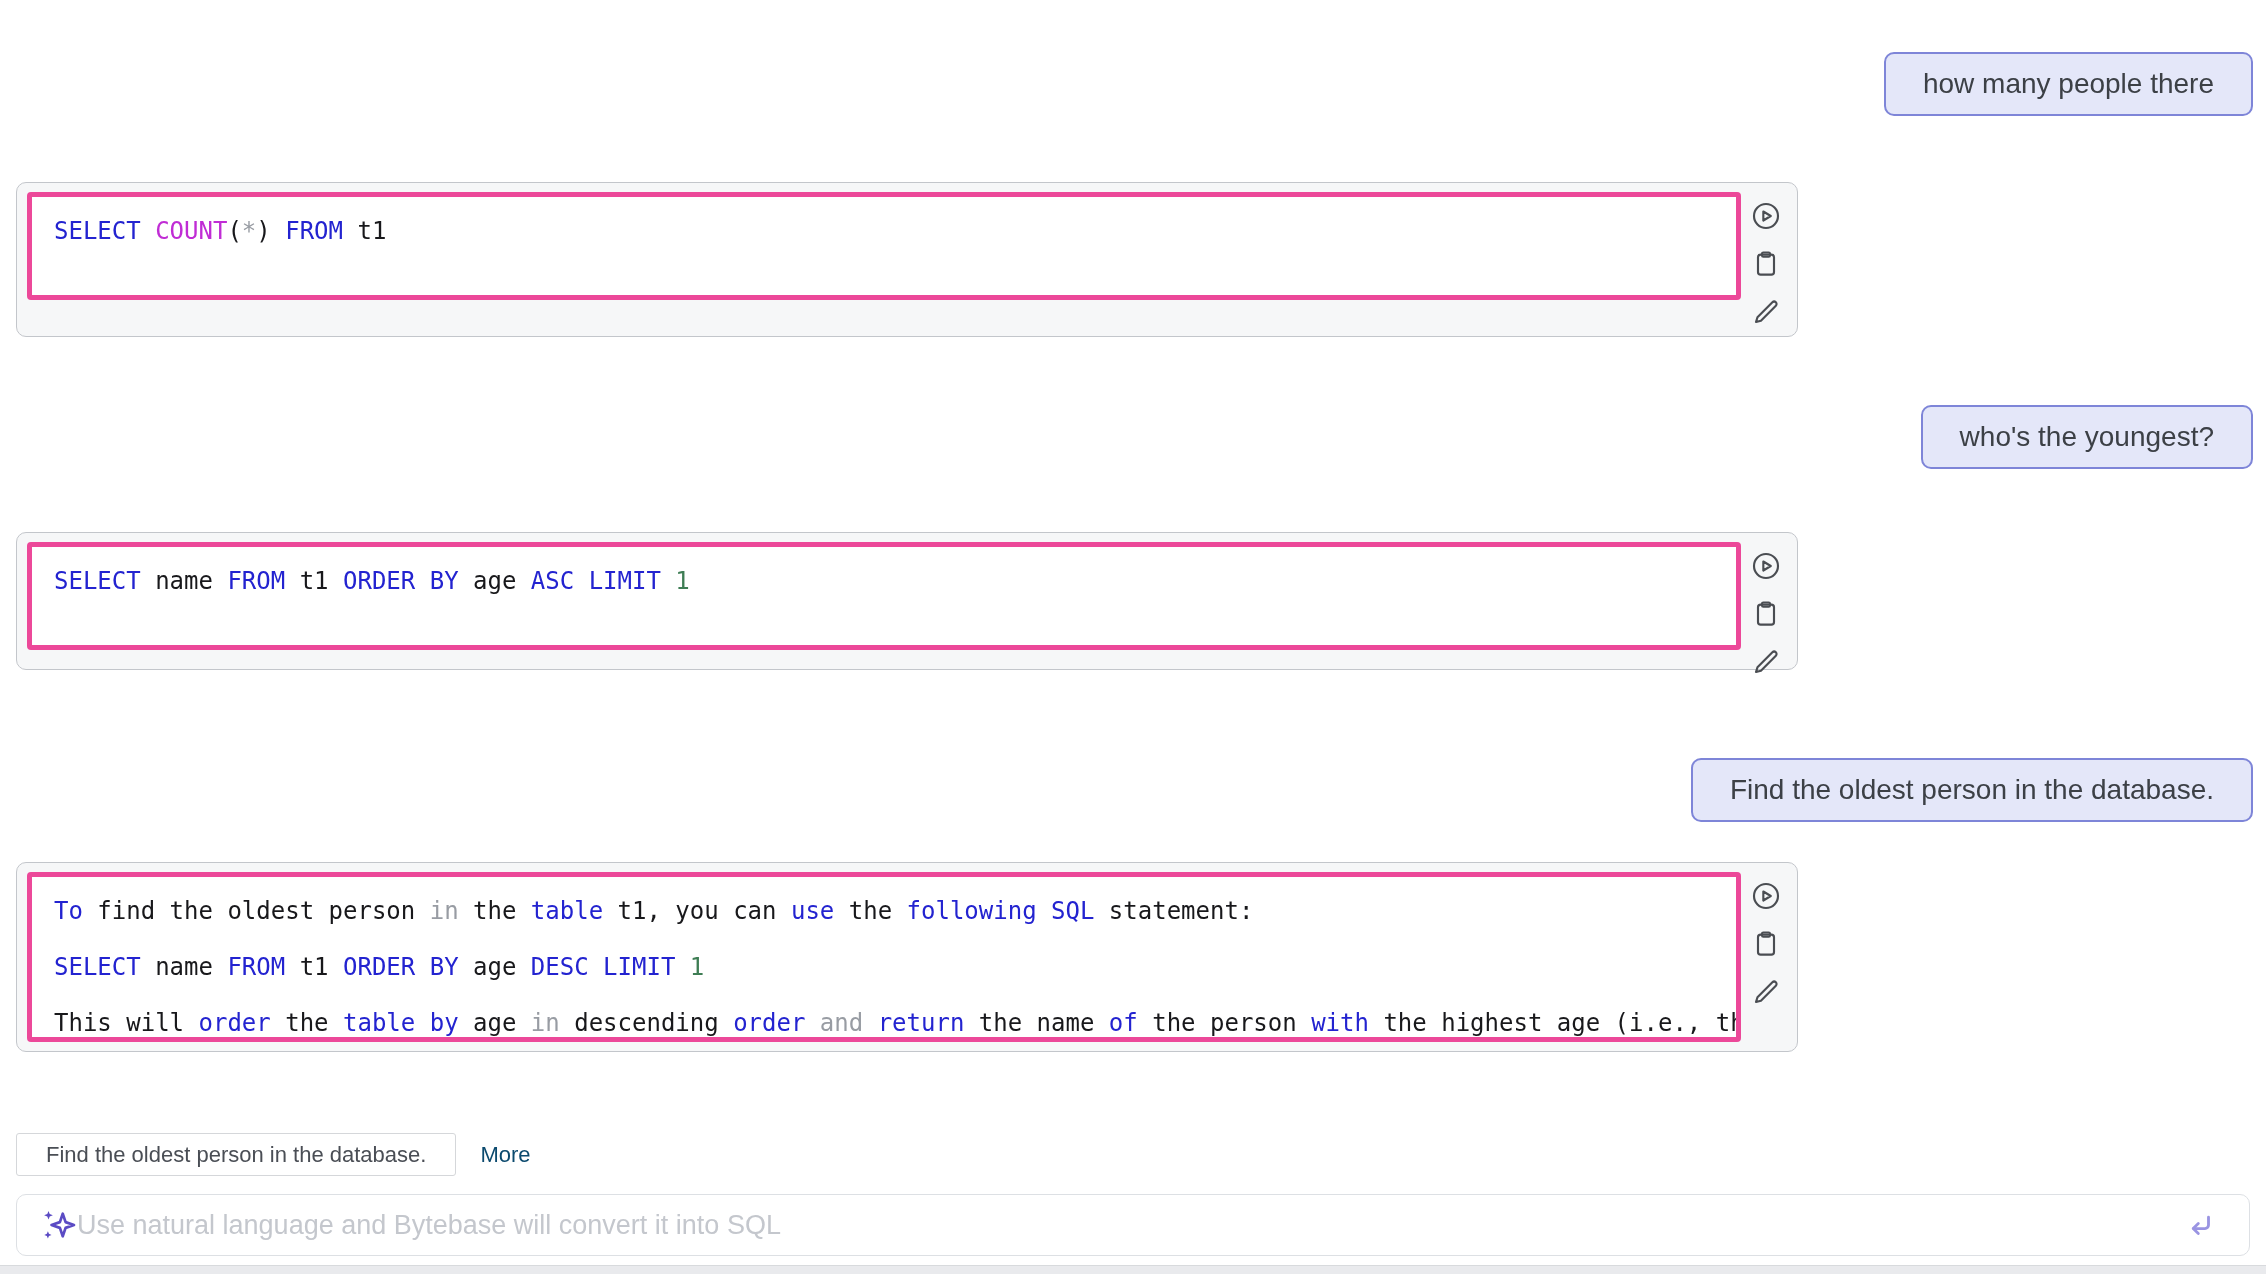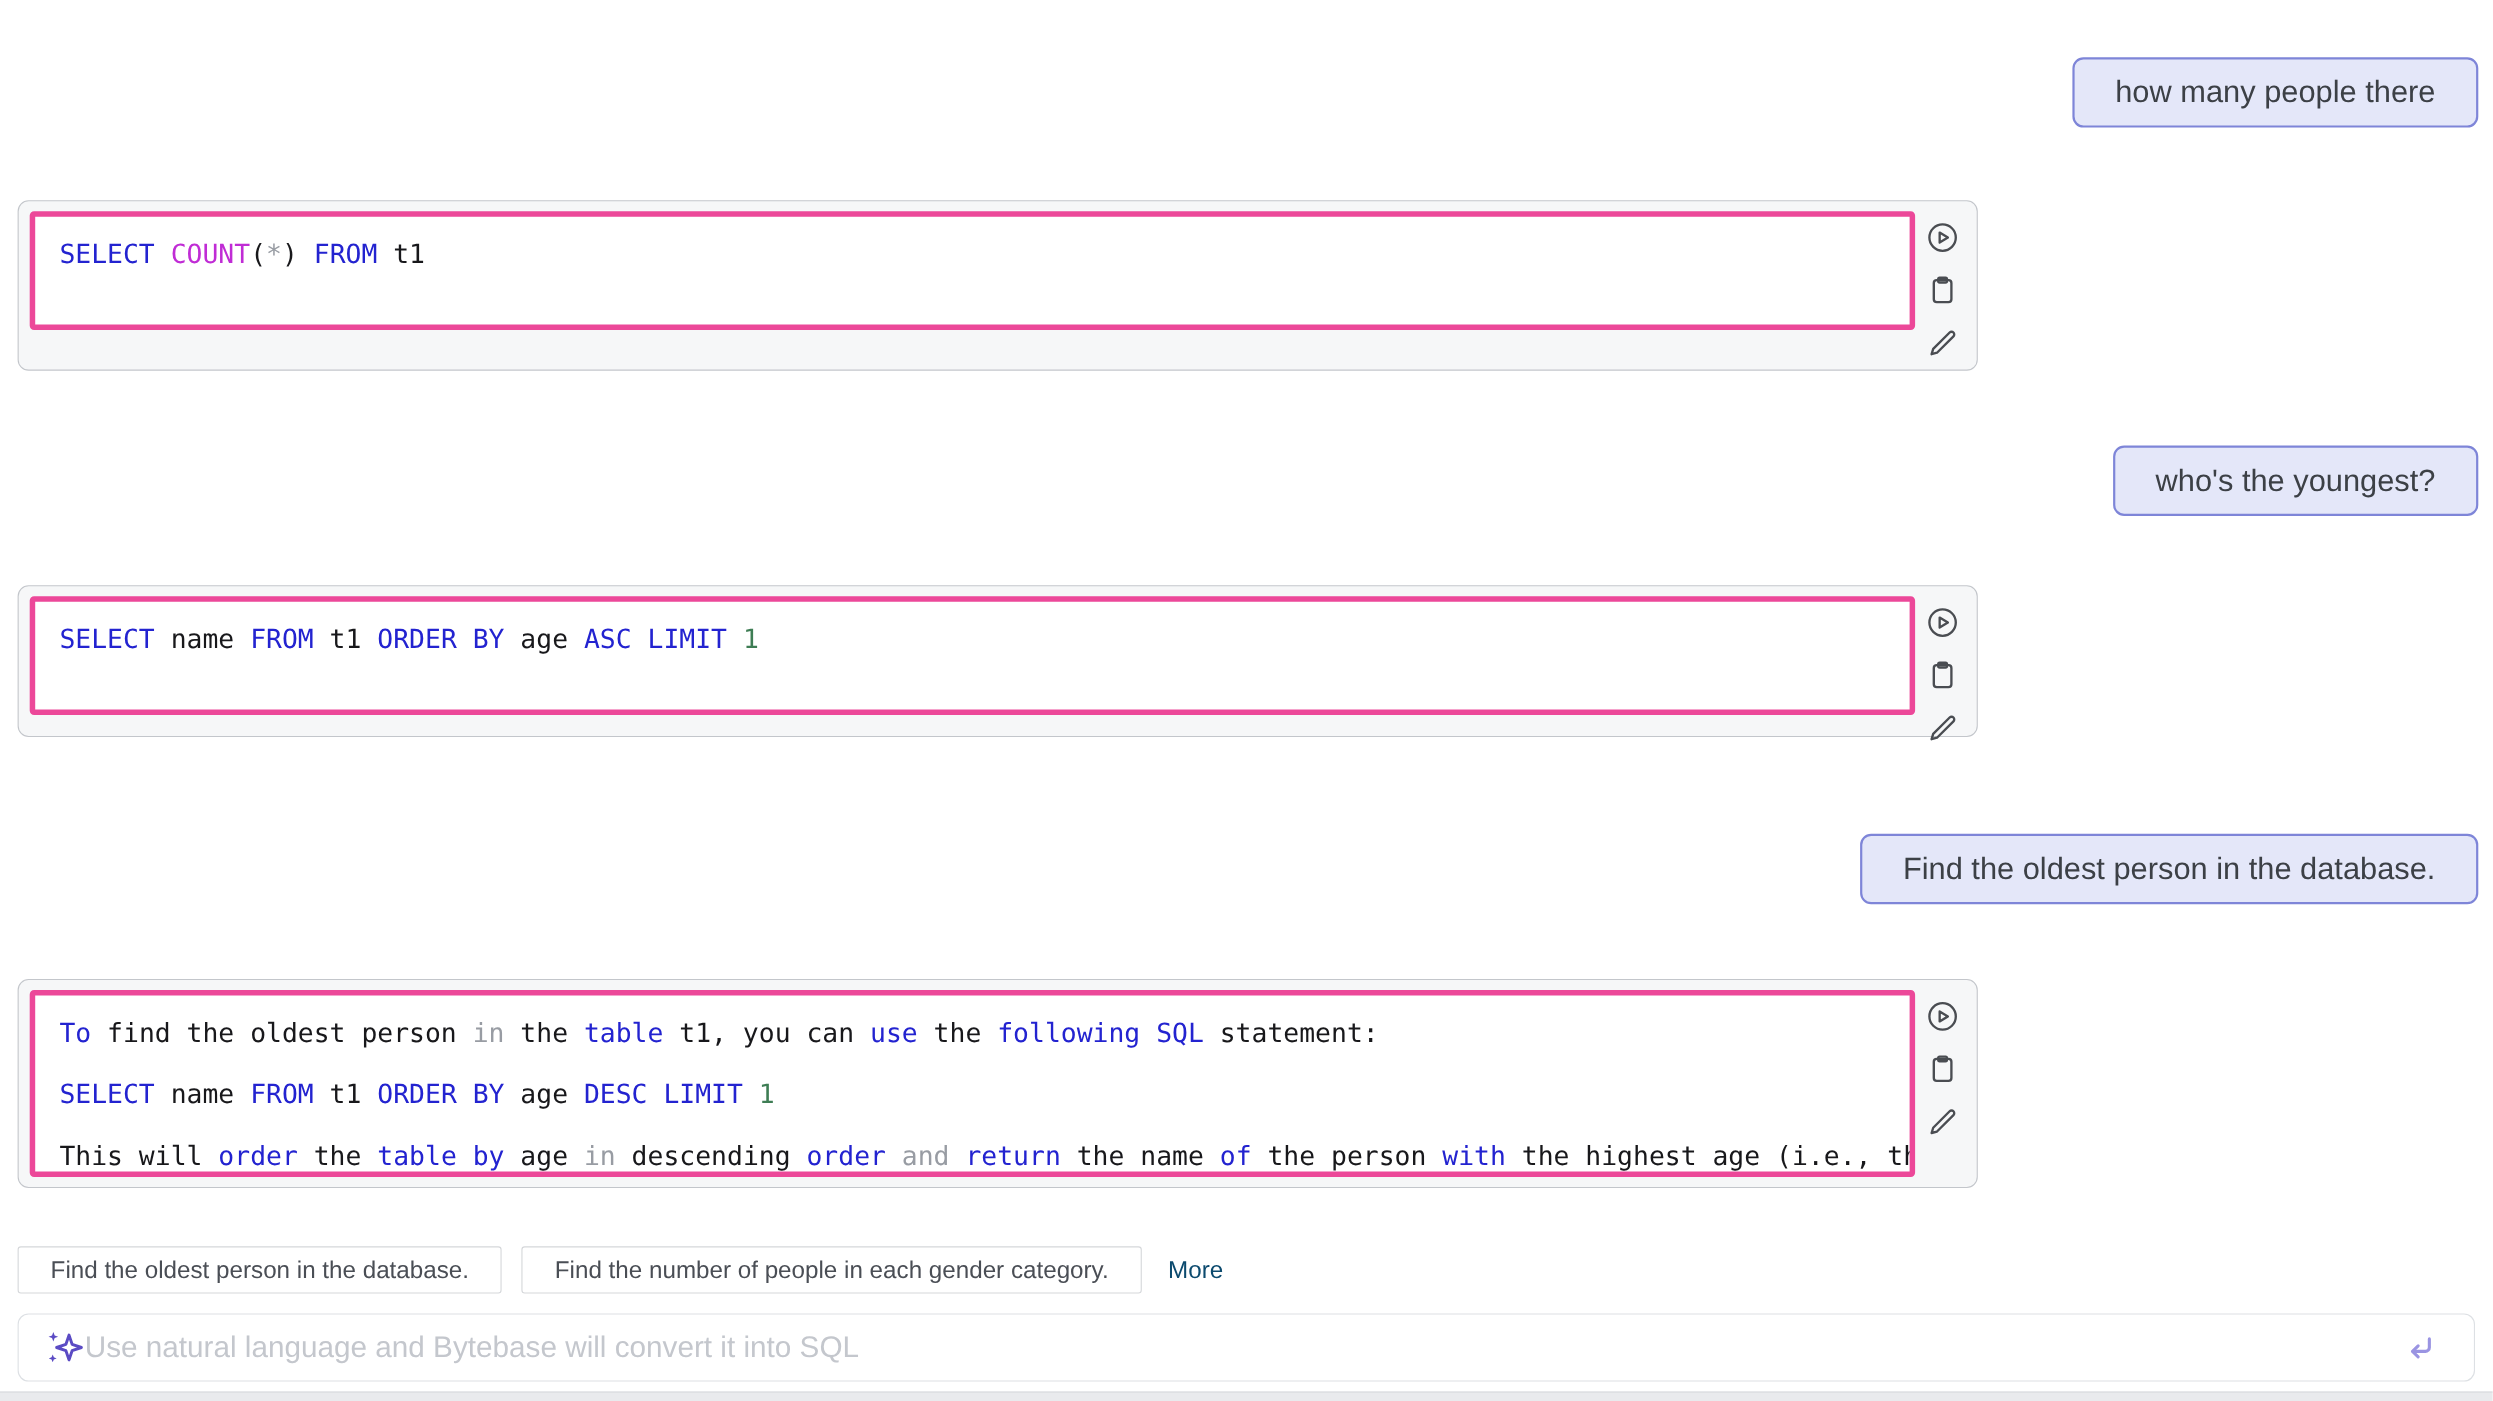--- a/index.html
+++ b/index.html
@@ -21,21 +21,21 @@
   .bubble2 { top:405px; }
   .bubble3 { top:758px; }
 
   
   .sql-block {
     position:absolute; left:16px; width:1782px;
     background:#f6f7f8; border:1.5px solid #c3c6cb; border-radius:10px;
   }
   .block1 { top:182px; height:155px; }
   .block2 { top:532px; height:138px; }
-  .block3 { top:890px; height:190px; }
+  .block3 { top:862px; height:190px; }
   .code-box {
     position:absolute; left:10px; top:9px; right:56px;
     background:#ffffff; border:5px solid #ec4899; border-radius:4px;
     padding:14px 22px; overflow:hidden;
   }
   .block1 .code-box, .block2 .code-box { height:108px; }
   .block3 .code-box { height:170px; }
   .code-line {
     font-family:"DejaVu Sans Mono", monospace;
     font-size:24px; line-height:40px; white-space:nowrap; color:#18181b;
@@ -167,21 +167,20 @@
       <div class="action-btn act-edit">
         <svg width="32" height="32" viewBox="0 0 24 24">
             <path d="M4.5 19.5 L5.6 15.9 L16.8 4.7 C17.5 4 18.7 4 19.4 4.7 C20.1 5.4 20.1 6.6 19.4 7.3 L8.2 18.5 L4.5 19.5 Z"></path>
           </svg>
       </div>
     </div>
   </div>
 
   <div class="suggestions">
     <button class="suggestion-btn">Find the oldest person in the database.</button>
-    <button class="suggestion-btn">Find the number of people in each gender category.</button>
     <span class="more-link">More</span>
   </div>
 
   <div class="nl-input">
     <svg class="sparkle" viewBox="0 0 24 24">
       <path d="M14.5 4.5 L16.4 10.1 L22 12 L16.4 13.9 L14.5 19.5 L12.6 13.9 L7 12 L12.6 10.1 Z" fill="none" stroke="#5b4bc4" stroke-width="1.8" stroke-linejoin="round"></path>
       <path d="M5 2.6 L5.8 4.7 L7.9 5.5 L5.8 6.3 L5 8.4 L4.2 6.3 L2.1 5.5 L4.2 4.7 Z" fill="#5b4bc4"></path>
       <path d="M4.6 16.2 L5.3 17.9 L7 18.6 L5.3 19.3 L4.6 21 L3.9 19.3 L2.2 18.6 L3.9 17.9 Z" fill="#5b4bc4"></path>
     </svg>
     <div class="nl-placeholder">Use natural language and Bytebase will convert it into SQL</div>

